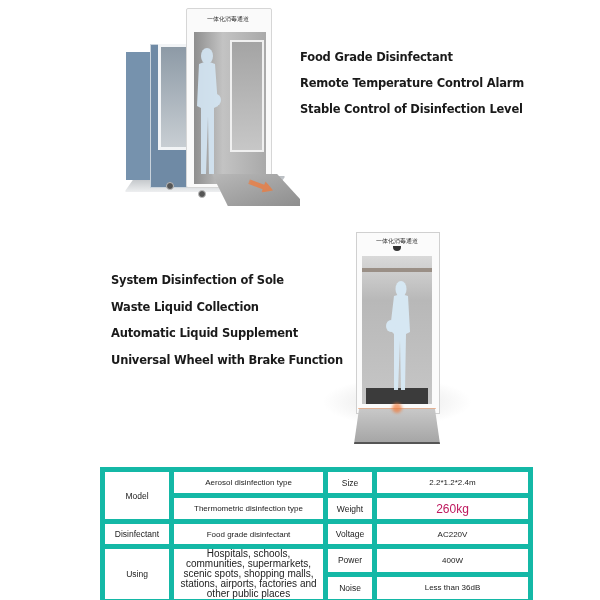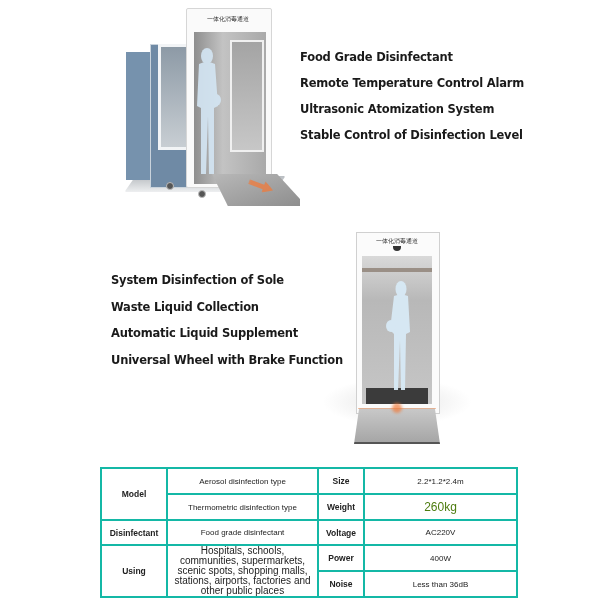--- a/index.html
+++ b/index.html
@@ -37,23 +37,23 @@
   .b2-inner { left:40px; top:28px; width:70px; height:148px; background:linear-gradient(#d9d9d9,#b8b8b8 30%,#c6c6c6); }
   .b2-bar { left:40px; top:40px; width:70px; height:4px; background:#9a8f86; }
   .b2-mat { left:44px; top:160px; width:62px; height:16px; background:#3b3b3b; }
   .b2-person { left:64px; top:52px; width:28px; height:112px; }
   .b2-ramp { left:32px; top:180px; width:86px; height:34px; background:linear-gradient(#c9c9c9,#a6a6a6); clip-path:polygon(6% 0,94% 0,100% 100%,0 100%); border-bottom:2px solid #555; }
   .b2-arrow { left:70px; top:175px; width:10px; height:10px; background:#f07a3a; opacity:.7; border-radius:50%; filter:blur(1.5px); }
   .b2-line { left:36px; top:180px; width:78px; height:1px; background:#f2a070; opacity:.6; }
 
   
   .spec-table { position:absolute; left:100px; top:467px; border-collapse:collapse; font-family:"Liberation Sans", sans-serif; color:#222; }
-  .spec-table td { border:2px solid #14b8a6; text-align:center; vertical-align:middle; padding:0 3px; font-size:8px; }
-  .spec-table td.head { font-weight:bold; font-size:8.5px; }
-  .spec-table td.big { font-size:12px; color:#4d7c0f; }
+  .spec-table td { border:5px solid #14b8a6; text-align:center; vertical-align:middle; padding:0 3px; font-size:8px; }
+  .spec-table td.head { font-weight:normal; font-size:8.5px; }
+  .spec-table td.big { font-size:12px; color:#be185d; }
   .spec-table td.using { font-size:10px; line-height:10px; }
   .c1 { width:58px; } .c2 { width:143px; } .c3 { width:38px; } .c4 { width:145px; }
 </style>
 </head>
 <body>
 
 <div class="abs booth1">
   <div class="abs b1-shadow"></div>
   <div class="abs b1-side2"></div>
   <div class="abs b1-side"></div>
@@ -71,21 +71,20 @@
   </svg>
   <div class="abs b1-ramp"></div>
   <div class="abs b1-arrow"></div>
   <div class="abs b1-wheel" style="left:38px;top:178px;"></div>
   <div class="abs b1-wheel" style="left:70px;top:186px;"></div>
 </div>
 
 <div class="features features-1">
   <div class="item">Food Grade Disinfectant</div>
   <div class="item">Remote Temperature Control Alarm</div>
-  <div class="item">Ultrasonic Atomization System</div>
   <div class="item">Stable Control of Disinfection Level</div>
 </div>
 
 <div class="features features-2">
   <div class="item">System Disinfection of Sole</div>
   <div class="item">Waste Liquid Collection</div>
   <div class="item">Automatic Liquid Supplement</div>
   <div class="item">Universal Wheel with Brake Function</div>
 </div>
 

